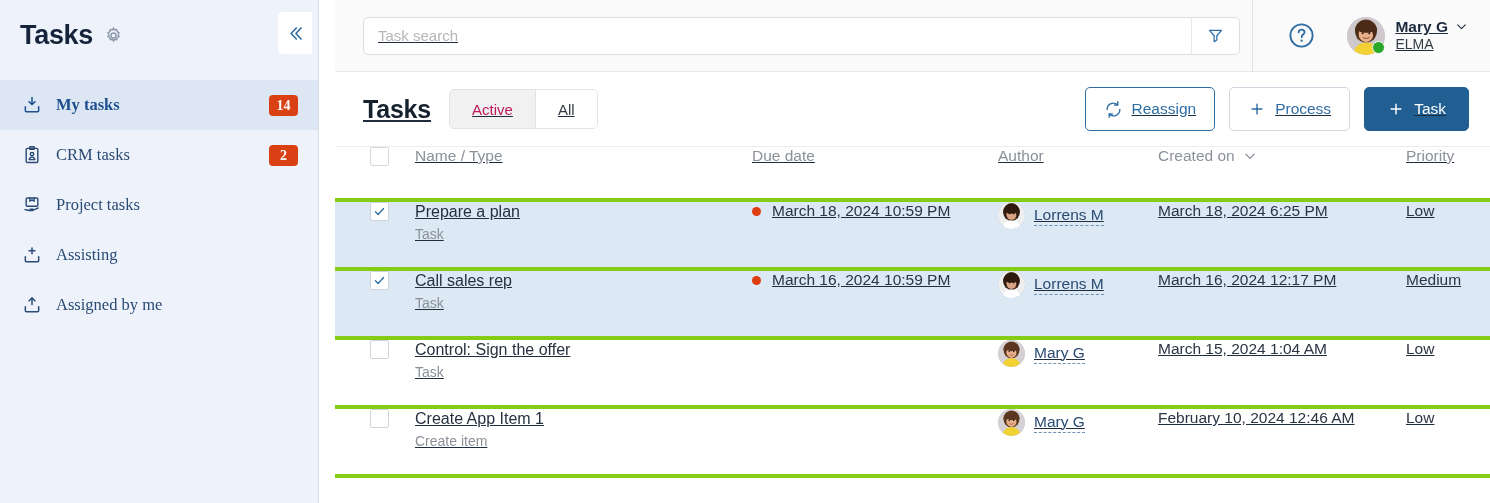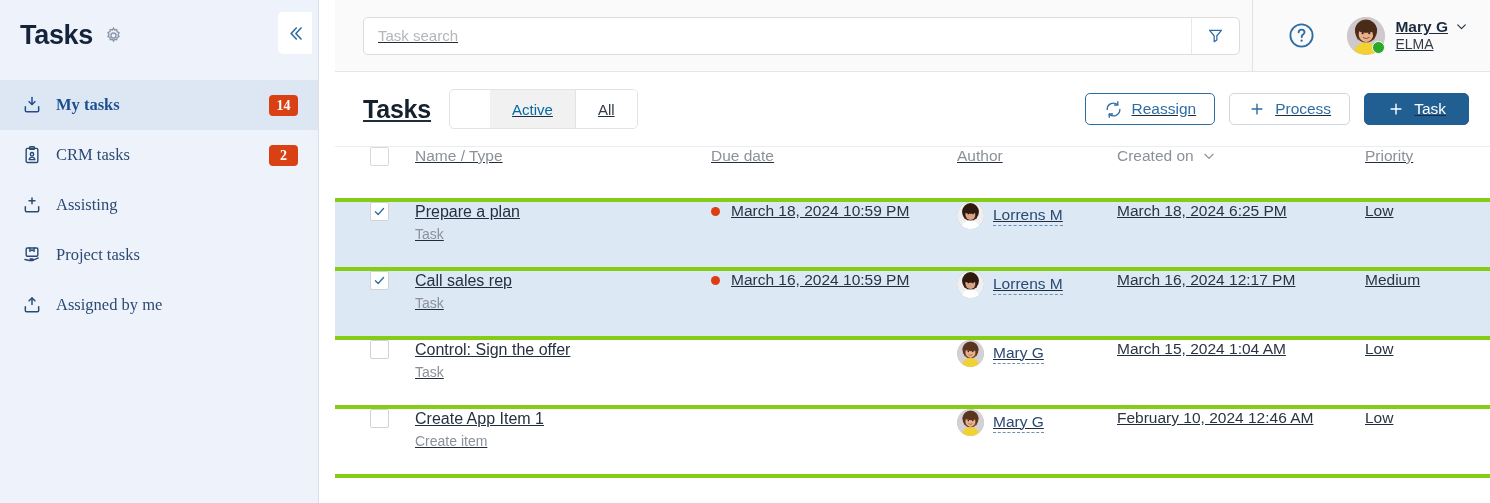--- a/index.html
+++ b/index.html
@@ -255,32 +255,31 @@
     padding: 0 22px;
     display: flex;
     align-items: center;
     font-size: 15px;
     color: #333b45;
     cursor: pointer;
     background: #ffffff;
   }
   .seg.selected {
     background: #f1f1f1;
-    color: #0369a1;
-    margin-left: 40px;
+    color: #be185d;
   }
   .seg + .seg { border-left: 1px solid #e3e3e3; }
   .tool-actions {
     margin-left: auto;
     display: flex;
     align-items: center;
     gap: 14px;
   }
   .btn {
-    height: 32px;
+    height: 44px;
     border-radius: 5px;
     display: flex;
     align-items: center;
     padding: 0 18px;
     font-size: 15.5px;
     cursor: pointer;
     box-sizing: border-box;
     white-space: nowrap;
   }
   .btn-outline {
@@ -329,21 +328,21 @@
   .c-check {
     width: 80px;
     flex: 0 0 80px;
     display: flex;
     align-items: center;
     justify-content: center;
     padding-left: 8px;
     box-sizing: border-box;
   }
   .c-name { flex: 0 0 296px; }
-  .c-due  { flex: 0 0 246px; display:flex; align-items:center; }
+  .c-due  { flex: 0 0 246px; display:flex; align-items:center;margin-left:41px; }
   .c-author { flex: 0 0 160px; display:flex; align-items:center; }
   .c-created { flex: 0 0 248px; }
   .c-priority { flex: 1; }
 
   .checkbox {
     width: 19px;
     height: 19px;
     border: 1px solid #cfd3d8;
     border-radius: 2px;
     background: #ffffff;
@@ -442,39 +441,39 @@
             <circle cx="12" cy="11" r="2"></circle>
             <path d="M8.6 17.5c.5-2 1.8-3 3.4-3s2.9 1 3.4 3z"></path>
           </svg>
         </span>
         <span class="nav-label">CRM tasks</span>
         <span class="badge">2</span>
       </div>
 
       <div class="nav-item">
         <span class="nav-icon">
-          <svg width="20" height="20" viewBox="0 0 24 24" fill="none" stroke="#2a4a73" stroke-width="1.8" stroke-linecap="round" stroke-linejoin="round">
-            <path d="M12 3.5v7"></path>
-              <path d="M8.5 7h7"></path>
-            <path d="M4 14v4.5a1.5 1.5 0 0 0 1.5 1.5h13a1.5 1.5 0 0 0 1.5-1.5V14"></path>
-          </svg>
-        </span>
-        <span class="nav-label">Assisting</span>
-      </div>
-
-      <div class="nav-item">
-        <span class="nav-icon">
           <svg width="20" height="20" viewBox="0 0 24 24" fill="none" stroke="#2a4a73" stroke-width="1.7" stroke-linecap="round" stroke-linejoin="round">
             <rect x="5" y="3.5" width="14" height="10" rx="1.4"></rect>
             <path d="M9.5 3.5v4l2.5-1.6L14.5 7.5v-4"></path>
             <path d="M3.5 17.5c2.2 0 3.2 1 5 1h4.2c.9 0 1.4-1.6 0-1.6h-3"></path>
             <path d="M13 18.2c2.5-.7 4.3-1.6 6.4-2.6"></path>
           </svg>
         </span>
         <span class="nav-label">Project tasks</span>
+      </div>
+
+      <div class="nav-item">
+        <span class="nav-icon">
+          <svg width="20" height="20" viewBox="0 0 24 24" fill="none" stroke="#2a4a73" stroke-width="1.8" stroke-linecap="round" stroke-linejoin="round">
+            <path d="M12 3.5v7"></path>
+              <path d="M8.5 7h7"></path>
+            <path d="M4 14v4.5a1.5 1.5 0 0 0 1.5 1.5h13a1.5 1.5 0 0 0 1.5-1.5V14"></path>
+          </svg>
+        </span>
+        <span class="nav-label">Assisting</span>
       </div>
 
       <div class="nav-item">
         <span class="nav-icon">
           <svg width="20" height="20" viewBox="0 0 24 24" fill="none" stroke="#2a4a73" stroke-width="1.8" stroke-linecap="round" stroke-linejoin="round">
             <path d="M12 11.5v-8"></path>
               <polyline points="8.5,7 12,3.5 15.5,7"></polyline>
             <path d="M4 14v4.5a1.5 1.5 0 0 0 1.5 1.5h13a1.5 1.5 0 0 0 1.5-1.5V14"></path>
           </svg>
         </span>

